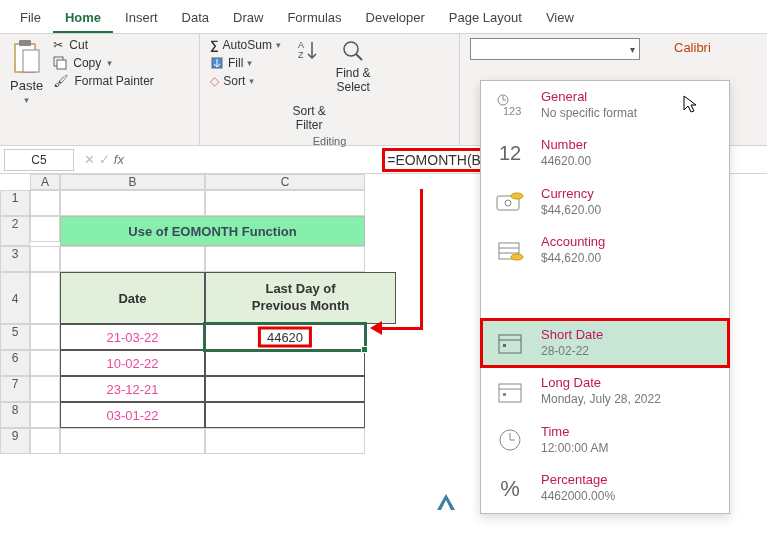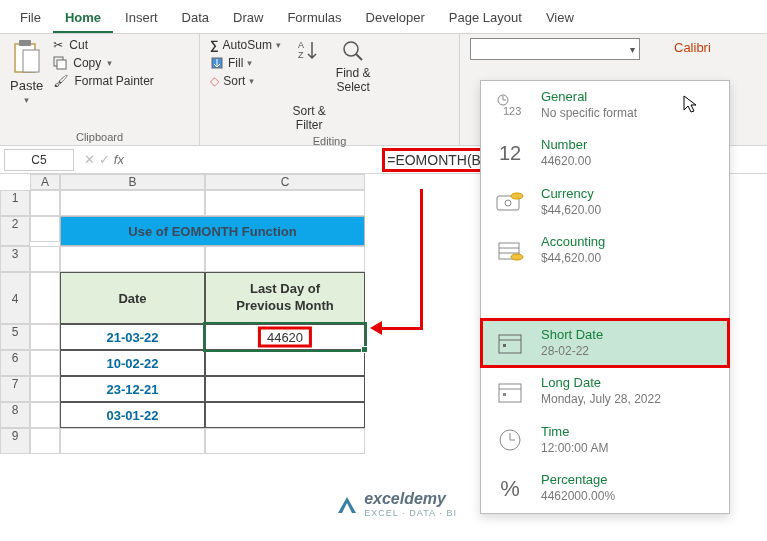--- a/index.html
+++ b/index.html
@@ -43,45 +43,45 @@
 
 .grid-wrap { position: relative; }
 .colheads { display: flex; margin-left: 30px; }
 .colh { border: 1px solid #d4d4d4; background: #f0f0f0; text-align: center; font-size: 12px; color: #555; }
 .colA { width: 30px; } .colB { width: 145px; } .colC { width: 160px; }
 .rowh { width: 30px; border: 1px solid #d4d4d4; background: #f0f0f0; text-align: center; font-size: 12px; color: #555; }
 .row { display: flex; }
 .cell { border: 1px solid #d4d4d4; padding: 2px 6px; height: 26px; display: flex; align-items: center; justify-content: center; background: #fff; }
 .row .cell:first-of-type { justify-content: flex-start; }
 
-.title-merged { background: #0ea5e9; font-weight: 600; color: #3b4a5a; width: 305px; justify-content: center; height: 30px; border: 1px solid #bbb; }
+.title-merged { background: #86efac; font-weight: 600; color: #3b4a5a; width: 305px; justify-content: center; height: 30px; border: 1px solid #bbb; }
 .th-cell { background: #e2efda; font-weight: 700; border: 1.5px solid #555; color: #333; }
 .th-date { width: 145px; height: 52px; }
-.th-last { width: 160px; height: 52px; text-align: center; line-height: 1.3; flex-direction: column; }
-.td-cell { border: 1.5px solid #555; width: 145px; justify-content: center; color: #0369a1; font-weight: bold; }
+.th-last { width: 191px; height: 52px; text-align: center; line-height: 1.3; flex-direction: column; }
+.td-cell { border: 1.5px solid #555; width: 145px; justify-content: center; color: #ec4899; }
 .td-last { border: 1.5px solid #555; width: 160px; justify-content: center; color: #333; }
 .selected-outer { position: relative; }
 .selected { outline: 2px solid #217346; padding-left: 12px; }
 .val-highlight { border: 3px solid #e60000; padding: 0 6px; position: absolute; left: 50%; top: 50%; transform: translate(-50%, -50%); background: #fff; }
 .fill-handle { position: absolute; right: -4px; bottom: -4px; width: 7px; height: 7px; background: #217346; border: 1px solid #fff; }
 
 .arrow-line { position: absolute; border-left: 3px solid #e60000; border-bottom: 3px solid #e60000; }
 .arrow-head { position: absolute; width: 0; height: 0; border-top: 7px solid transparent; border-bottom: 7px solid transparent; border-left: 12px solid #e60000; }
 
 .watermark { position: absolute; right: 310px; top: 490px; display: flex; align-items: center; gap: 6px; font-weight: 700; color: #5c7080; font-style: italic; font-size: 16px; }
 .watermark-sub { font-size: 9px; color: #8aa; letter-spacing: 1px; font-style: normal; font-weight: 400; }
 
 
 .dropdown { position: absolute; top: 80px; left: 480px; width: 250px; background: #fff; border: 1px solid #bbb; box-shadow: 0 4px 10px rgba(0,0,0,0.15); z-index: 50; }
 .dd-item { display: flex; align-items: center; gap: 14px; padding: 8px 12px; cursor: pointer; }
 .dd-item.selected-item { background: #c8e6d5; margin-top: 44px; }
 .dd-item.selected-item.highlighted { outline: 3px solid #e60000; outline-offset: -2px; }
 .dd-icon { width: 34px; height: 28px; display: flex; align-items: center; justify-content: center; color: #666; font-size: 15px; }
 .dd-text { display: flex; flex-direction: column; line-height: 1.3; }
-.dd-title { font-size: 13px; color: #15803d; }
+.dd-title { font-size: 13px; color: #be185d; }
 .dd-sub { font-size: 12px; color: #777; }
 .cursor-arrow { position: absolute; }
 
 svg { display: block; }
 </style>
 </head>
 <body>
 
 <div class="tabs">
   <div class="tab">File</div>
@@ -119,21 +119,20 @@
             </svg>
           <span>Copy</span>
           <span style="font-size:9px;color:#666;">▾</span>
         </div>
         <div class="opt">
           <span>🖌</span>
           <span>Format Painter</span>
         </div>
       </div>
     </div>
-    <div class="group-label">Clipboard</div>
   </div>
 
   <div class="group" style="width:260px;">
     <div class="editing-block">
       <div class="ed-col">
         <div class="ed-item">
           <span style="font-weight:bold;">∑</span>
           <span>AutoSum</span>
           <span style="font-size:9px;color:#666;">▾</span>
         </div>
@@ -375,17 +374,13 @@
         <span class="dd-sub">4462000.00%</span>
       </div>
   </div>
 </div>
 
 <div class="watermark">
   <svg width="22" height="22">
       <path d="M2 20 L11 4 L20 20 Z" fill="#3d7ea6"></path>
       <path d="M6 20 L11 10 L16 20 Z" fill="#fff"></path>
     </svg>
-  <div>
-    <div>exceldemy</div>
-    <div class="watermark-sub">EXCEL · DATA · BI</div>
-  </div>
 </div>
 
 </body></html>

